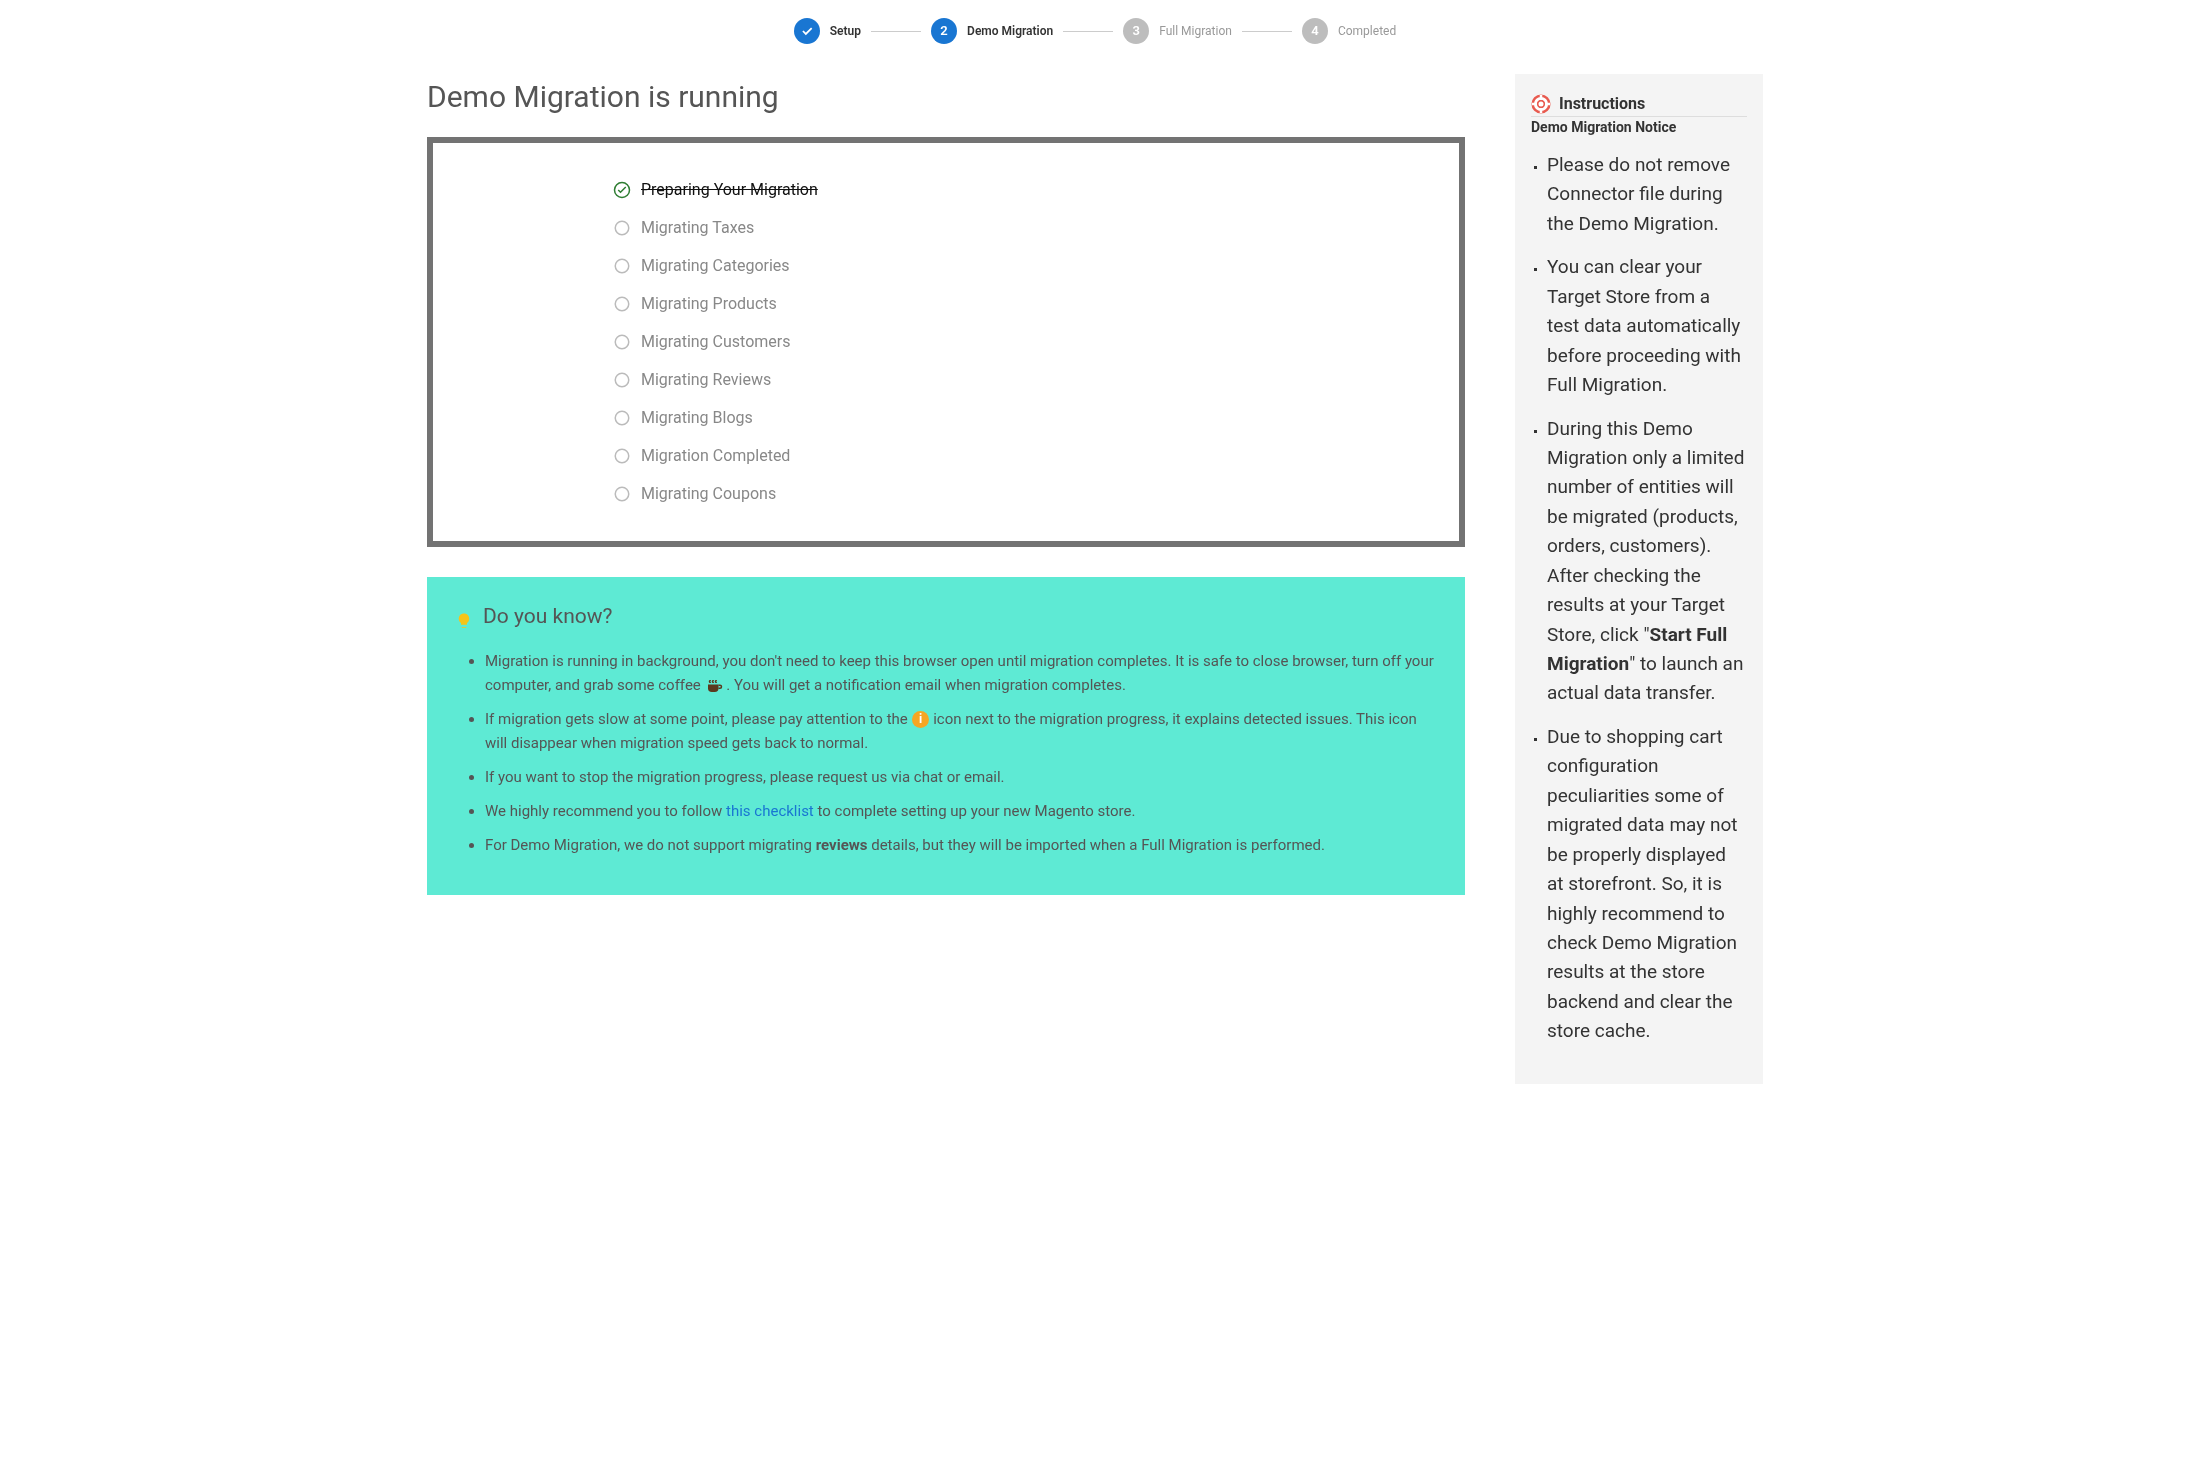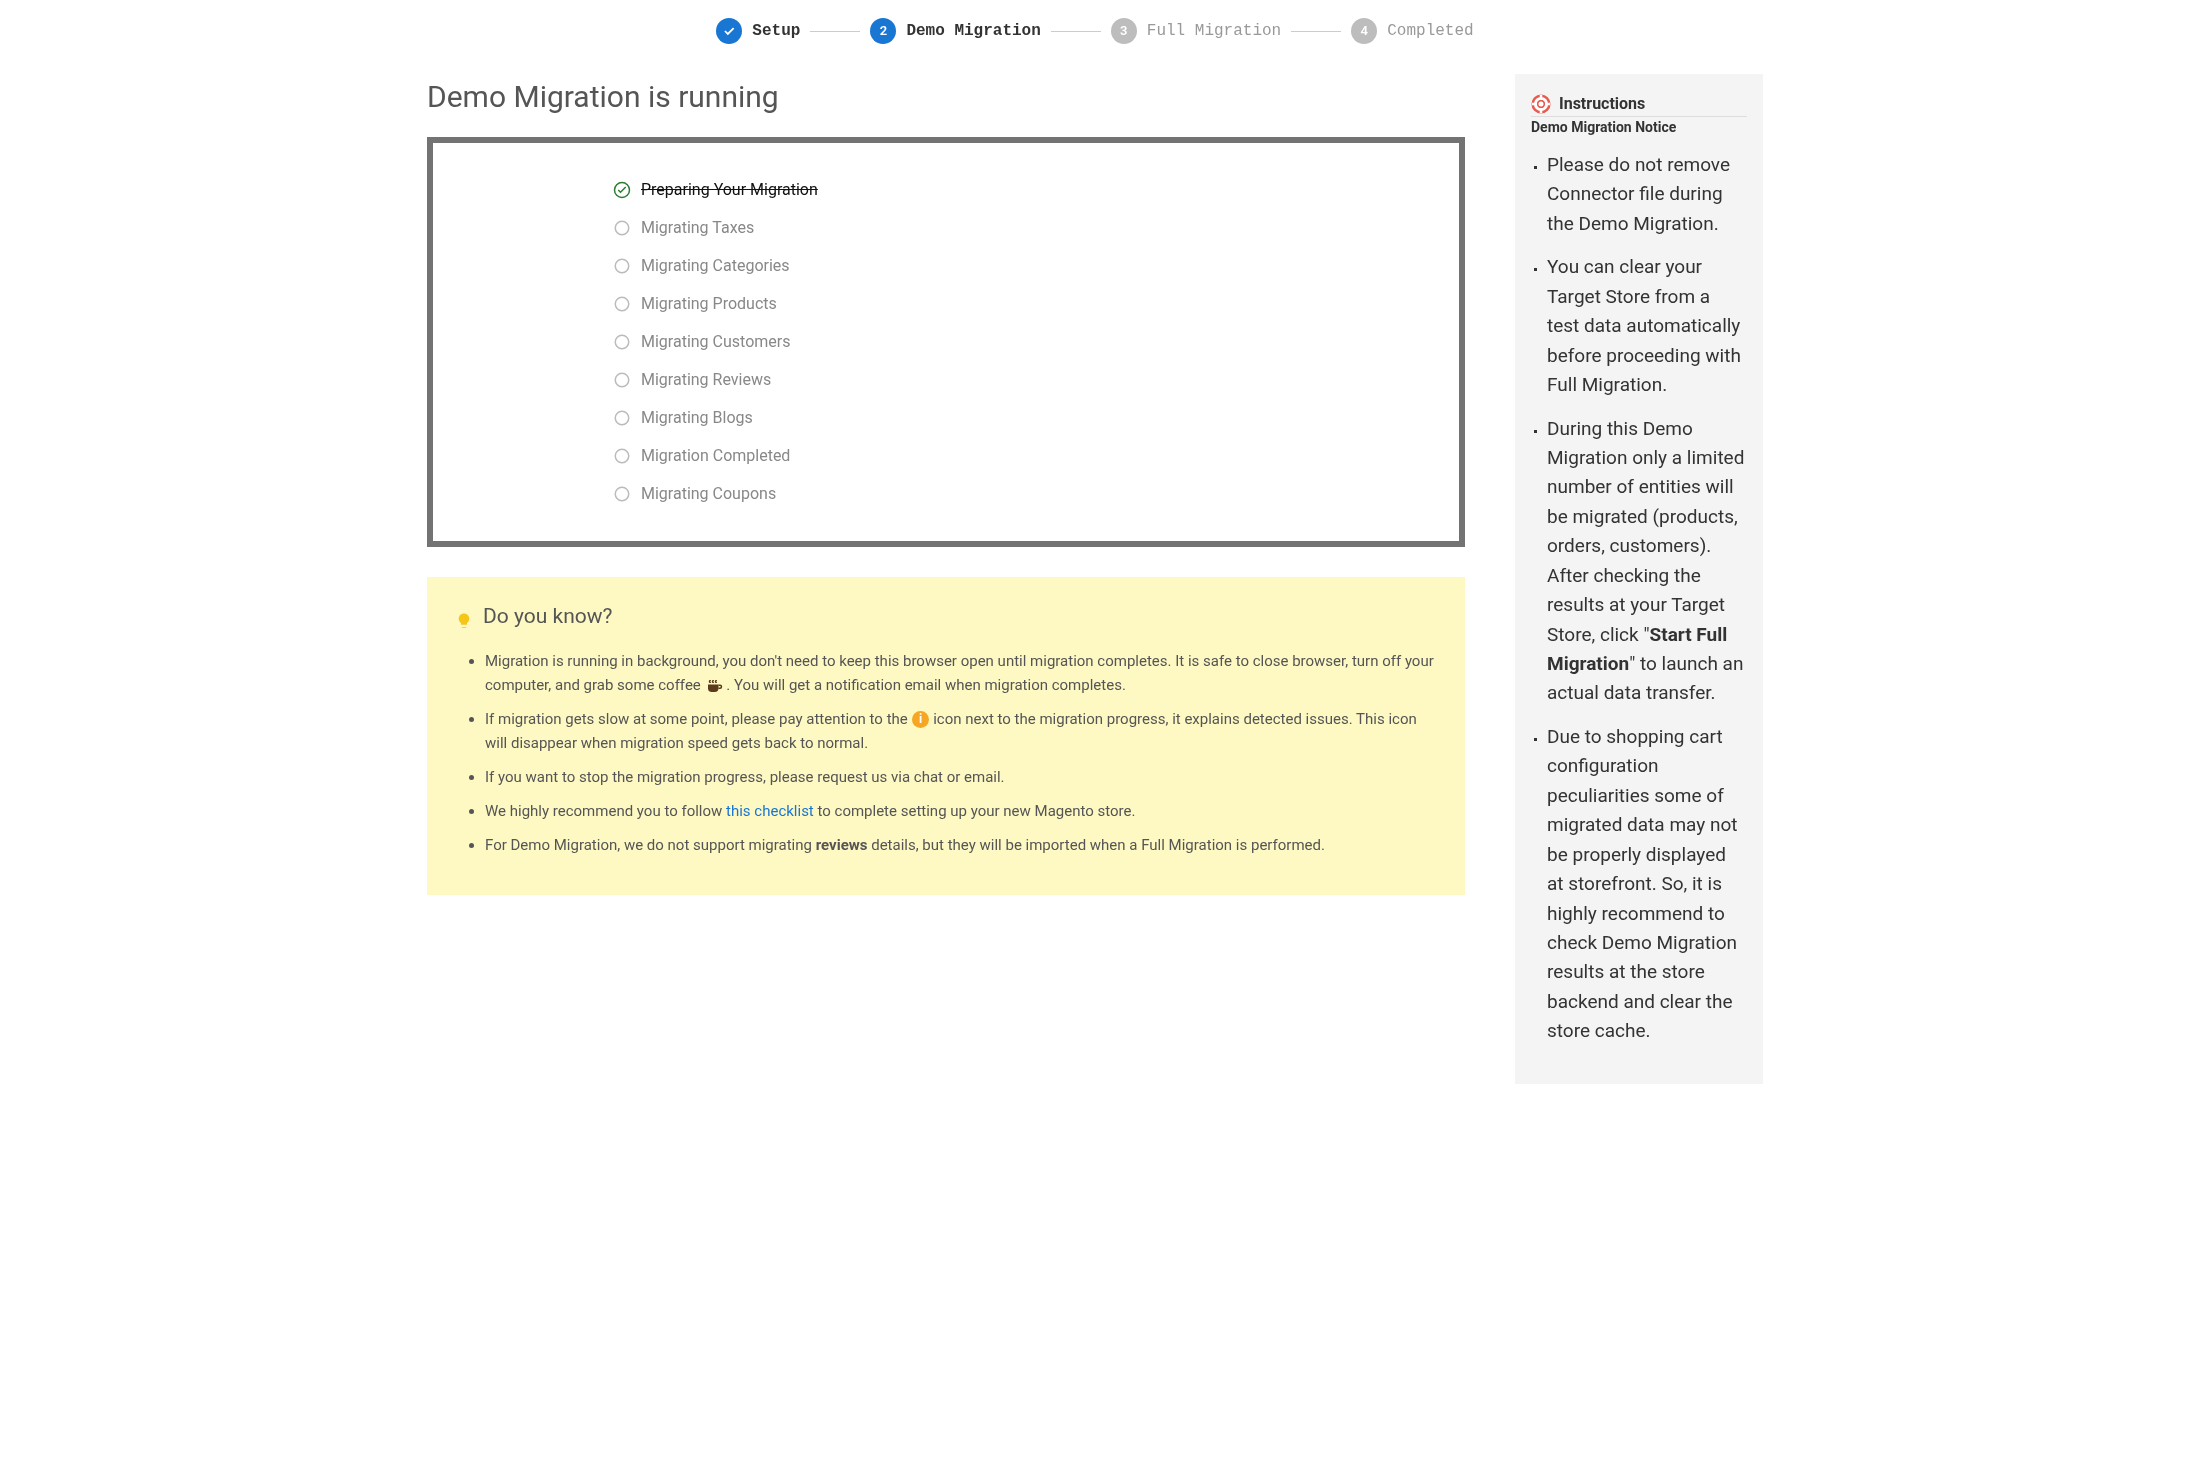--- a/index.html
+++ b/index.html
@@ -37,21 +37,21 @@
     align-items: center;
     justify-content: center;
     font-size: 13px;
     font-weight: 600;
     color: #fff;
     flex-shrink: 0;
   }
   .step-circle.done { background: #1976d2; }
   .step-circle.active { background: #1976d2; }
   .step-circle.inactive { background: #bdbdbd; }
-  .step-label { font-size: 16px; font-family: Liberation Mono, monospace; }
+  .step-label { font-size: 12px; }
   .step-label.active { color: #333; font-weight: 600; }
   .step-label.done { color: #333; font-weight: 600; }
   .step-label.inactive { color: #999; }
   .step-line {
     width: 50px;
     height: 1px;
     background: #ccc;
   }
   .check-mark {
     width: 14px; height: 14px;
@@ -90,21 +90,21 @@
     font-size: 16px;
     color: #888;
   }
   .progress-label.done {
     color: #111;
     text-decoration: line-through;
   }
 
   
   .tips-box {
-    background: #fef9c3;
+    background: #5eead4;
     padding: 24px 28px 28px 28px;
   }
   .tips-title {
     font-size: 21px;
     color: #555;
     margin-bottom: 16px;
     display: flex;
     align-items: center;
     gap: 10px;
   }

